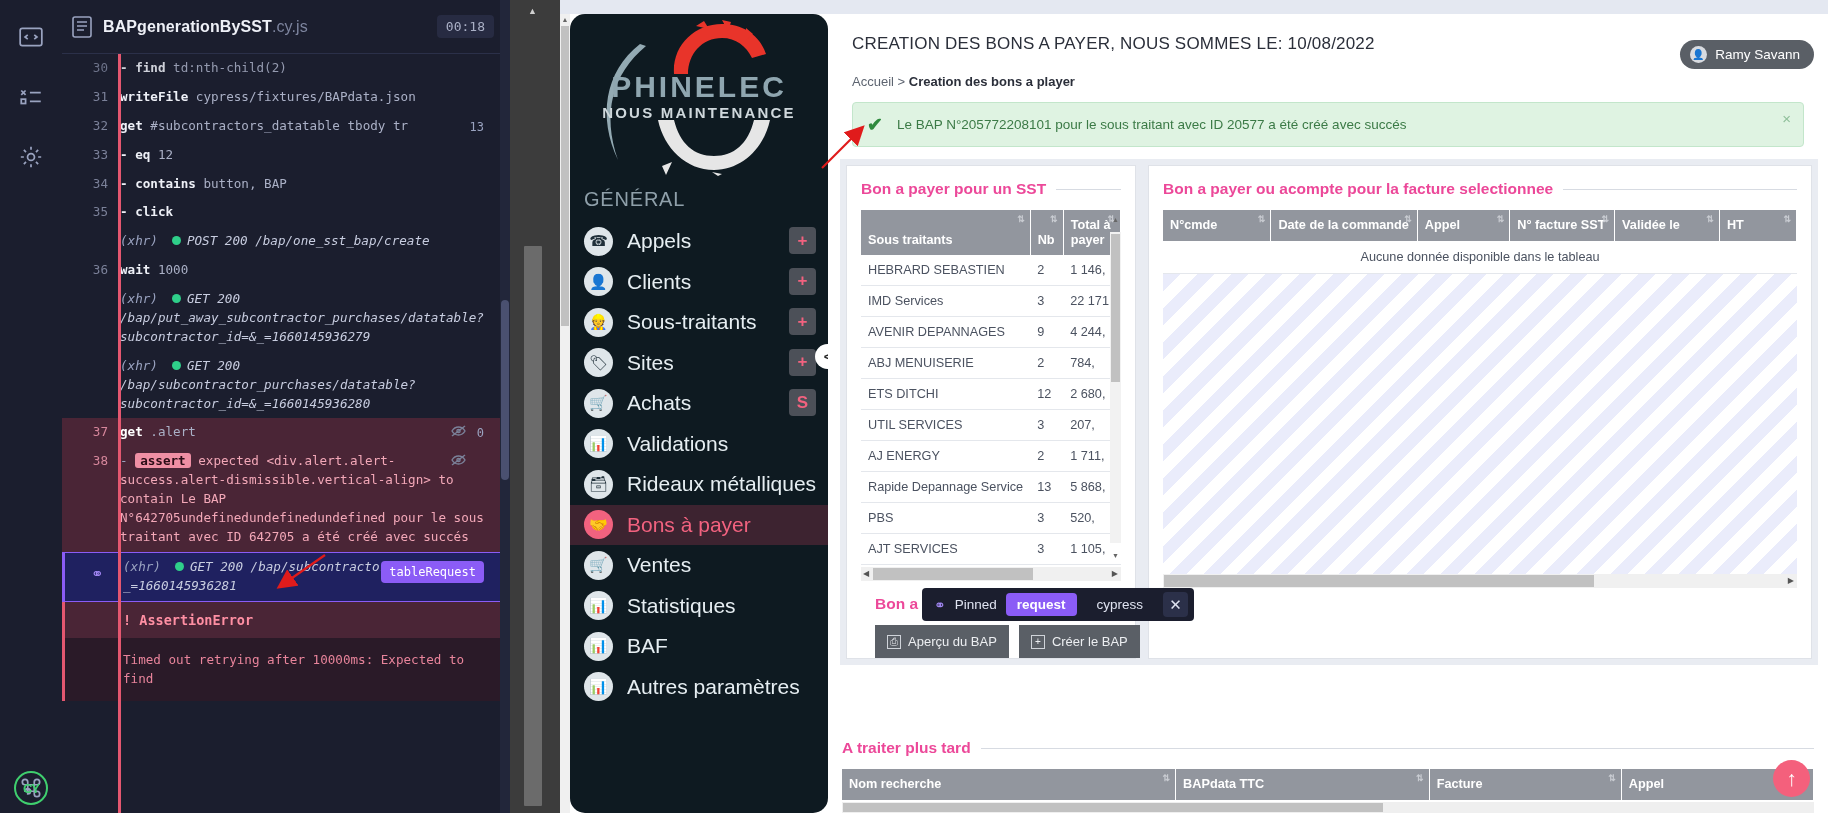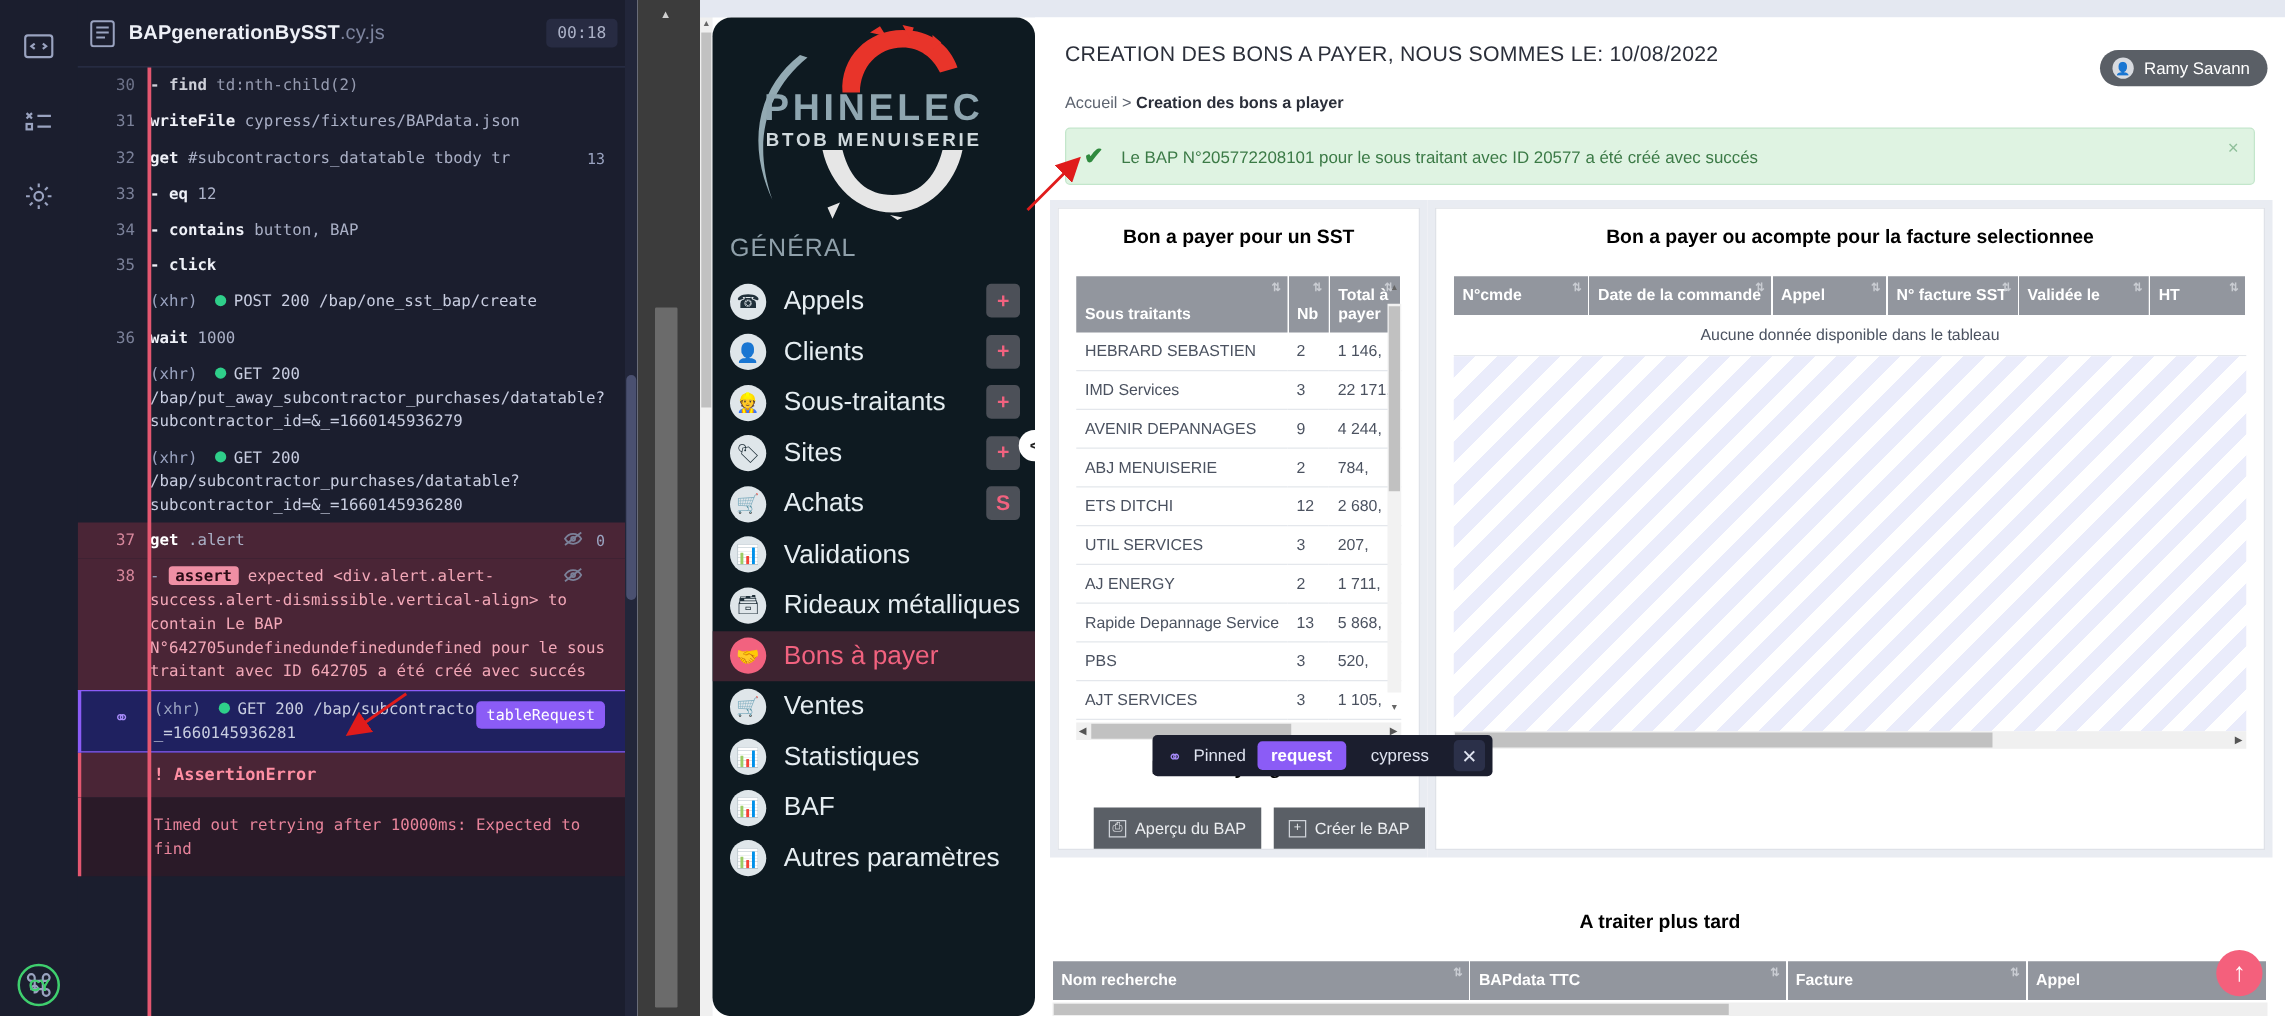--- a/index.html
+++ b/index.html
@@ -51,21 +51,21 @@
     font-size: 12.6px; line-height: 1.5;
     padding: 5px 14px 5px 0; position: relative;
   }
   .cy-num { width: 58px; flex: 0 0 58px; text-align: right; padding-right: 12px; color: #7b8199; }
   .cy-body { flex: 1; color: #c8cde0; word-break: break-word; }
   .cy-cmd { color: #eef0f7; font-weight: bold; }
   .cy-arg { color: #aab0c6; }
   .cy-assert-row { color: #d8dae6; }
   .cy-dash { color: #9aa3c0; }
 
-  .cy-xhr { color: #9aa3c0; }
+  .cy-xhr { color: #9aa3c0; font-style: italic; }
   .cy-xhr .tag { color: #9aa3c0; }
   .cy-dot { display: inline-block; width: 9px; height: 9px; border-radius: 50%; background: #2fcf8a; margin: 0 6px 0 14px; vertical-align: 0px; }
   .cy-xhr .meth { color: #c8cde0; }
   .cy-xhr .url { color: #c8cde0; }
 
   .cy-count {
     position: absolute; right: 16px; top: 6px;
     font-size: 12px; color: #9aa3c0; font-family: "DejaVu Sans Mono", monospace;
   }
   .cy-eye { position: absolute; right: 34px; top: 6px; width: 15px; height: 12px; }
@@ -162,22 +162,22 @@
     color: #3b7a46; font-size: 13.5px; position: relative;
   }
   .alert-ok .chk { color: #2f8a3e; font-size: 19px; font-weight: bold; }
   .alert-ok .x { position: absolute; right: 12px; top: 7px; color: #8fbf9a; font-size: 15px; }
 
   .cards { display: flex; gap: 12px; padding: 18px 16px 0 18px; }
   .card { background: #fff; border: 1px solid #dfe2e8; box-shadow: 0 0 0 6px #e9ecf2; padding: 14px 14px 0 14px; }
   .card-l { width: 290px; flex: 0 0 290px; }
   .card-r { flex: 1; }
   .card-title {
-    font-size: 15.5px; color: #000000; font-weight: bold;
-    display: flex; align-items: center; gap: 10px; margin-bottom: 12px; flex-direction: column;
+    font-size: 15.5px; color: #ec4899; font-weight: bold;
+    display: flex; align-items: center; gap: 10px; margin-bottom: 12px;
   }
   .card-title .rule { flex: 1; height: 1px; background: #d7dbe2; }
 
   table.dt { width: 100%; border-collapse: collapse; font-size: 12.7px; }
   table.dt th {
     background: #92969e; color: #fff; font-weight: bold; text-align: left;
     padding: 8px 7px; vertical-align: bottom; position: relative; border-right: 1px solid #fff;
     line-height: 1.15;
   }
   table.dt th .srt { position: absolute; right: 5px; top: 4px; color: #c9ccd2; font-size: 9px; }
@@ -387,21 +387,21 @@
               <path d="M30 6 l8-5 5 8 z M56 0 l9 2 -3 9 z M80 8 l7 6 -7 6 z" fill="#e8342a"></path>
             </svg>
             <svg class="s-swoosh" viewBox="0 0 56 118">
               <path d="M50 2 C16 30 6 70 22 116 C2 74 8 28 44 0 Z" fill="#93aab3"></path>
             </svg>
             <svg class="s-logo-gear-white" viewBox="0 0 120 58">
               <path d="M4 2 C10 30 32 52 60 52 C88 52 110 30 116 2 L100 2 C94 26 80 38 60 38 C40 38 26 26 20 2 Z" fill="#e6e6e6"></path>
               <path d="M18 44 l-10 4 4 9 z M58 54 l10 2 -4 2 z" fill="#e6e6e6"></path>
             </svg>
             <div class="s-brand">PHINELEC</div>
-            <div class="s-brand2">BTOB MENUISERIE</div>
+            <div class="s-brand2">NOUS MAINTENANCE</div>
           </div>
           <div class="s-section">GÉNÉRAL</div>
           <div id="s-items">
               <div class="s-item">
                 <span class="s-ic">☎</span>
                 <span>Appels</span>
                 <span class="s-plus">+</span>
               </div>
               <div class="s-item">
                 <span class="s-ic">👤</span>

